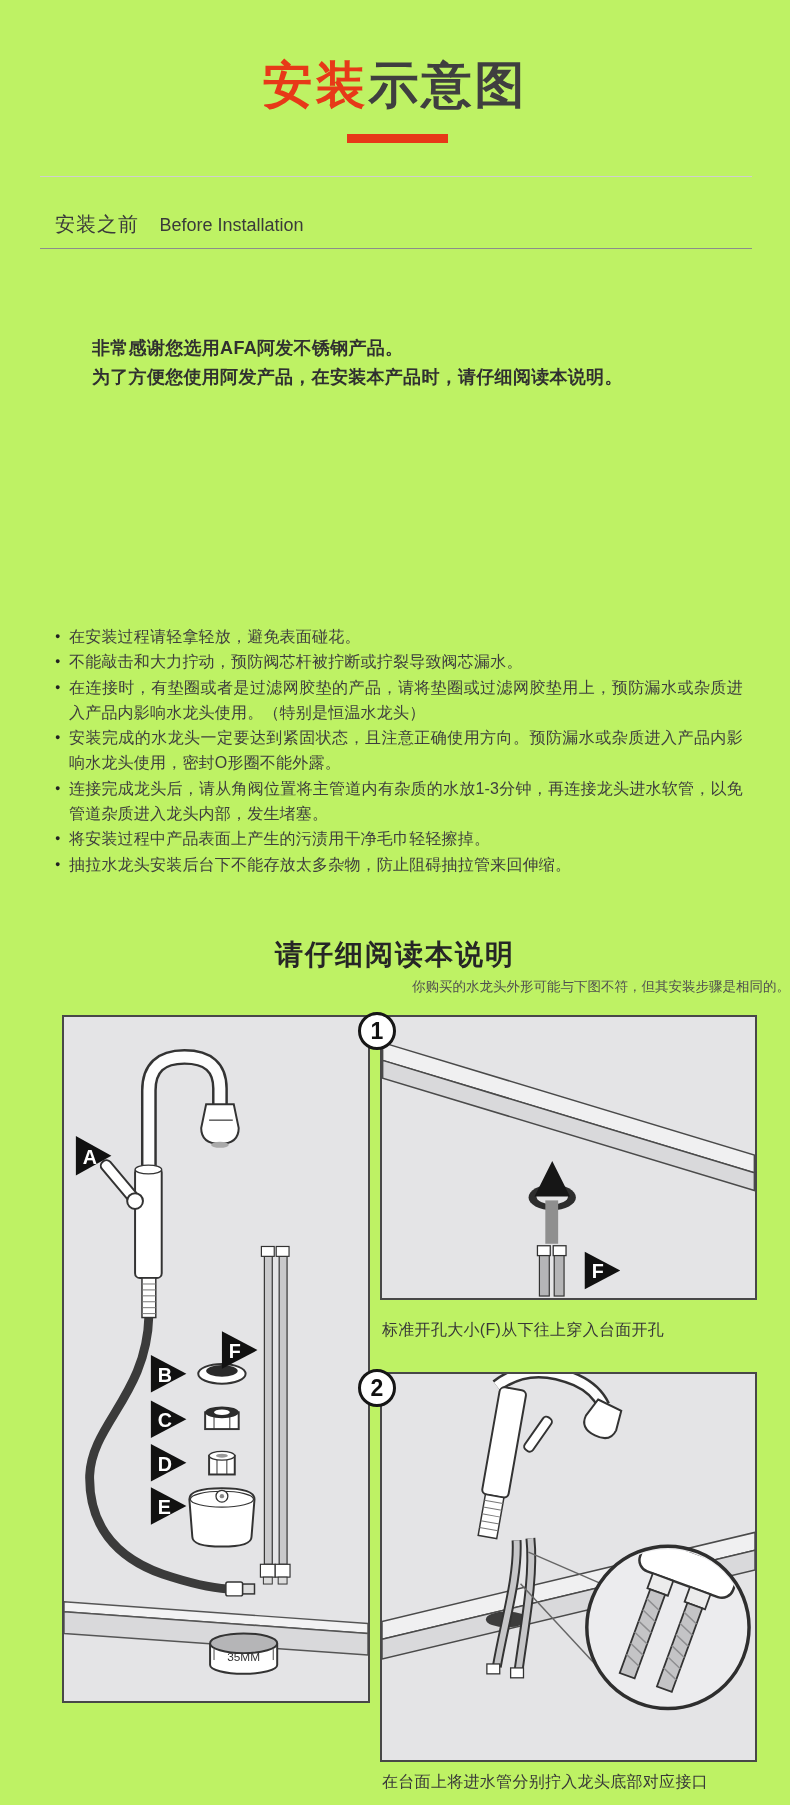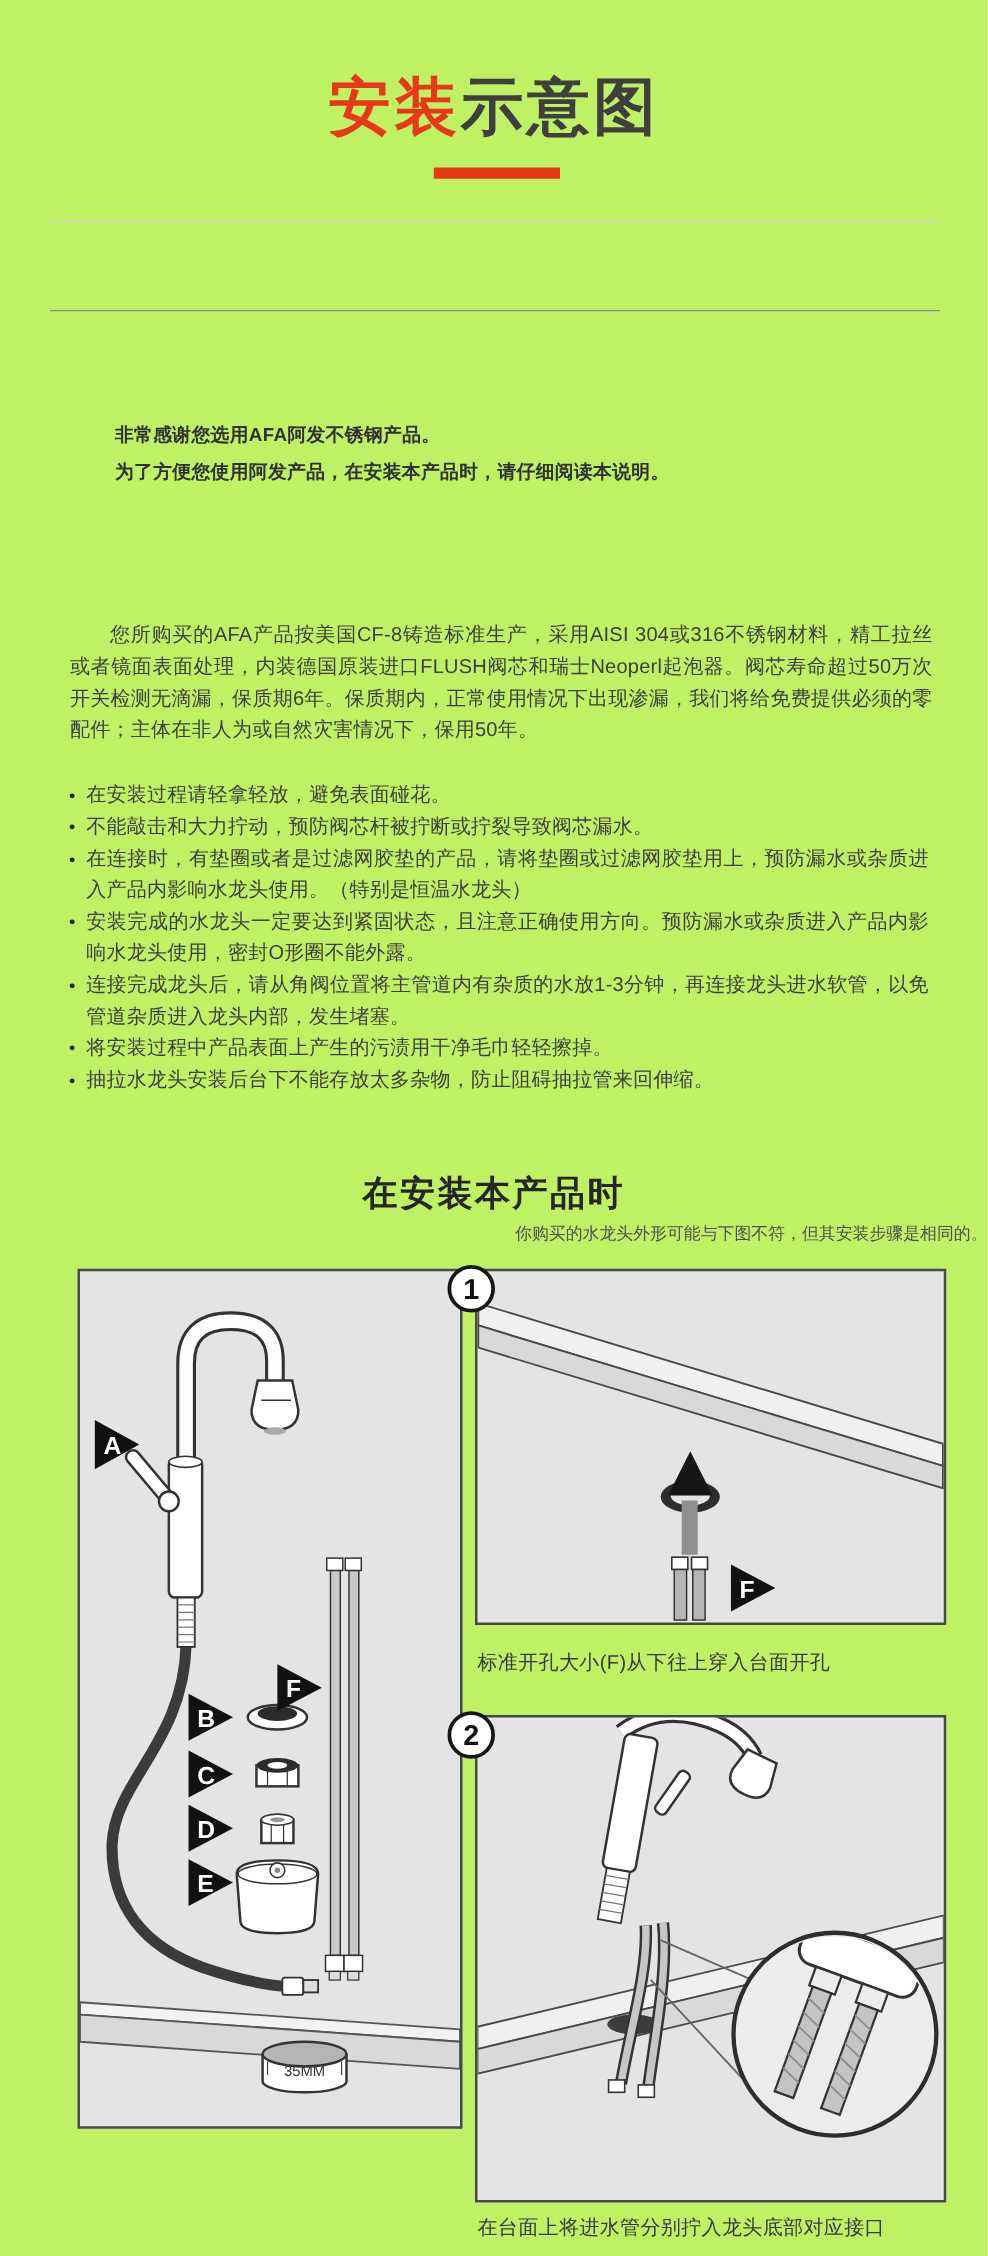--- a/index.html
+++ b/index.html
@@ -15,21 +15,21 @@
   
   .rule { position:absolute; left:40px; width:712px; height:1px; }
   .rule-top { top:176px; background:#cfcfcf; }
   .rule-bottom { top:248px; background:#8c8c8c; }
   .sec1-heading { position:absolute; left:55px; top:211px; }
   .sec1-heading .zh { font-size:20px; color:#3a3a3a; letter-spacing:1px; }
   .sec1-heading .en { font-size:18px; color:#3a3a3a; margin-left:16px; }
 
   
   .thanks { position:absolute; left:92px; top:334px; width:560px; }
-  .thanks p { font-size:15px; font-weight:bold; color:#303030; line-height:29px; letter-spacing:0.3px; }
+  .thanks p { font-size:18px; font-weight:bold; color:#303030; line-height:29px; letter-spacing:0.3px; }
   .intro { position:absolute; left:56px; top:496px; width:690px; font-size:16px; color:#3e3e3e;
            line-height:25.3px; text-indent:32px; text-align:justify; letter-spacing:0.2px; }
 
   
   .notes { position:absolute; left:55px; top:624px; width:688px; list-style:none; }
   .notes li { display:flex; align-items:flex-start; }
   .notes .dot { flex:0 0 14px; font-size:9px; line-height:25.3px; color:#222; }
   .notes .txt { flex:1; font-size:16px; color:#3e3e3e; line-height:25.3px; text-align:justify; letter-spacing:0.2px; }
 
   
@@ -65,28 +65,31 @@
 <body>
 
 <div class="page">
 
   <header class="title-block">
     <h1><span class="t-red">安装</span><span>示意图</span></h1>
   </header>
   <div class="title-underline"></div>
 
   <div class="rule rule-top"></div>
+  <div class="sec1-heading">
+    <span class="zh">安装之前</span>
+    <span class="en">Before Installation</span>
+  </div>
   <div class="rule rule-bottom"></div>
 
   <div class="thanks">
     <p>非常感谢您选用AFA阿发不锈钢产品。</p>
     <p>为了方便您使用阿发产品，在安装本产品时，请仔细阅读本说明。</p>
   </div>
 
-  <p class="intro">您所购买的AFA产品按美国CF-8铸造标准生产，采用AISI 304或316不锈钢材料，精工拉丝或者镜面表面处理，内装德国原装进口FLUSH阀芯和瑞士Neoperl起泡器。阀芯寿命超过50万次开关检测无滴漏，保质期6年。保质期内，正常使用情况下出现渗漏，我们将给免费提供必须的零配件；主体在非人为或自然灾害情况下，保用50年。</p>
 
   <ul class="notes">
     <li>
         <span class="dot">●</span>
         <span class="txt">在安装过程请轻拿轻放，避免表面碰花。</span>
       </li>
     <li>
         <span class="dot">●</span>
         <span class="txt">不能敲击和大力拧动，预防阀芯杆被拧断或拧裂导致阀芯漏水。</span>
       </li>
@@ -105,21 +108,21 @@
     <li>
         <span class="dot">●</span>
         <span class="txt">将安装过程中产品表面上产生的污渍用干净毛巾轻轻擦掉。</span>
       </li>
     <li>
         <span class="dot">●</span>
         <span class="txt">抽拉水龙头安装后台下不能存放太多杂物，防止阻碍抽拉管来回伸缩。</span>
       </li>
   </ul>
 
-  <h2 class="steps-heading">在安装本产品时</h2>
+  <h2 class="steps-heading">请仔细阅读本说明</h2>
   <p class="steps-sub">你购买的水龙头外形可能与下图不符，但其安装步骤是相同的。</p>
 
   <div class="panel parts-panel">
     <svg viewBox="0 0 308 688">
 
       <polygon points="0,590 308,612 308,622 0,600" fill="#f2f2f3" stroke="#555" stroke-width="1.5"></polygon>
       <polygon points="0,600 308,622 308,644 0,622" fill="#d9d9db" stroke="#555" stroke-width="1.5"></polygon>
 
       <path d="M86,300 C84,380 28,410 26,462 C25,512 52,545 100,562 C130,572 150,576 166,577" fill="none" stroke="#3b3b3b" stroke-width="9"></path>
       <rect x="164" y="570" width="17" height="14" rx="2" fill="#fff" stroke="#333" stroke-width="1.5"></rect>

